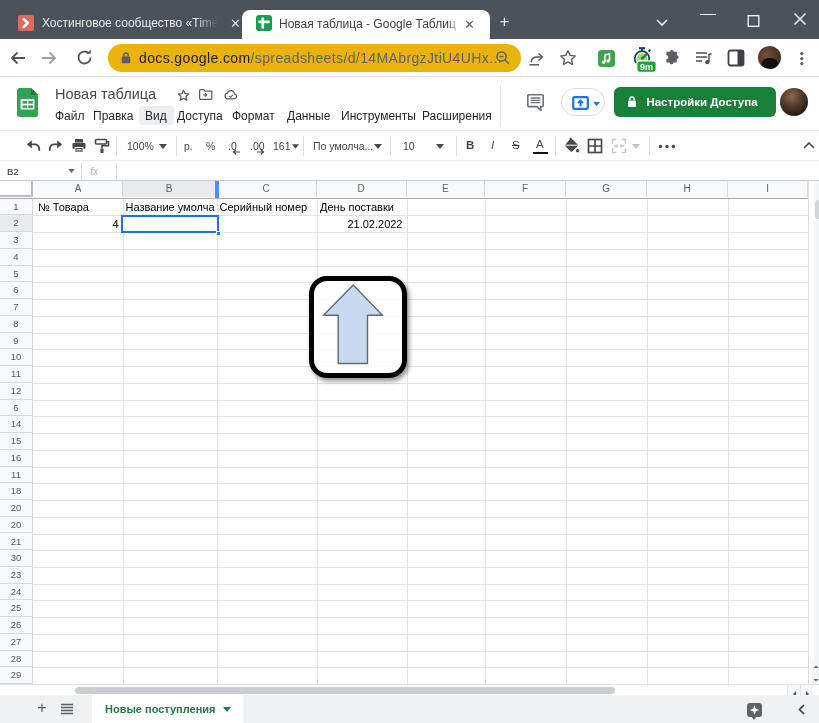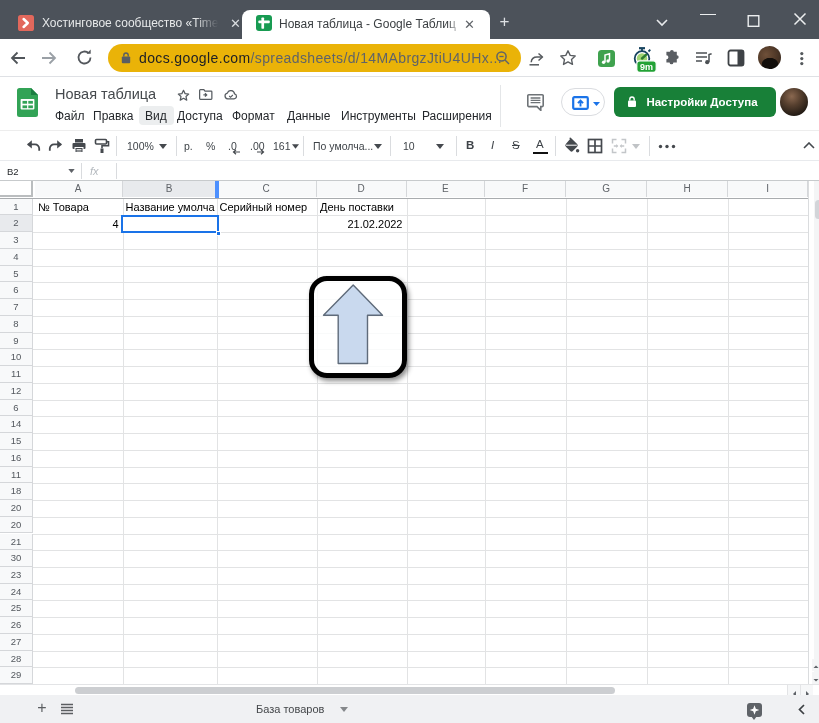--- a/index.html
+++ b/index.html
@@ -438,24 +438,24 @@
     <div class="abs" style="left:800px;top:0;width:13px;height:10px;background:#f6f7f8;border-left:1px solid #e3e4e6"><svg width="13" height="10" viewBox="0 0 13 10">
           <path d="M5 2 L8 5 L5 8 z" fill="#5f6368"></path>
         </svg></div>
   </div>
 
   <div id="tabbar">
     <div class="abs" style="left:34px;top:5px;width:16px;height:16px;color:#5b5e61;font-size:16px;line-height:16px;text-align:center">+</div>
     <svg class="abs" style="left:60px;top:8px" width="14" height="12" viewBox="0 0 14 12">
         <path d="M1 1.5 h12 M1 4.5 h12 M1 7.5 h12 M1 10.5 h12" stroke="#5b5e61" stroke-width="1.6"></path>
       </svg>
-    <div id="sheet2">
-      <span>База товаров</span>
-      <svg class="abs" style="left:97px;top:12px" width="8" height="5" viewBox="0 0 8 5">
-          <path d="M0 0 L4 5 L8 0 z" fill="#85888b"></path>
+    <div id="activesheet">
+      <span>Новые поступления</span>
+      <svg class="abs" style="left:131px;top:12px" width="8" height="5" viewBox="0 0 8 5">
+          <path d="M0 0 L4 5 L8 0 z" fill="#1c7c43"></path>
         </svg>
     </div>
     <div class="abs" style="left:747px;top:7.5px;width:15px;height:14px;background:#5f6368;border-radius:3px">
       <svg width="15" height="14" viewBox="0 0 15 14">
           <path d="M7.5 2.2 L8.8 5.7 L12.3 7 L8.8 8.3 L7.5 11.8 L6.2 8.3 L2.7 7 L6.2 5.7 z" fill="#fff"></path>
         </svg>
       <div class="abs" style="left:4px;top:13.5px;width:0;height:0;border-left:3.5px solid transparent;border-right:3.5px solid transparent;border-top:4px solid #5f6368"></div>
     </div>
     <svg class="abs" style="left:797px;top:9px" width="9" height="11" viewBox="0 0 9 11">
         <path d="M7 1 L2.5 5.5 L7 10" stroke="#3c4043" stroke-width="1.7" fill="none"></path>

